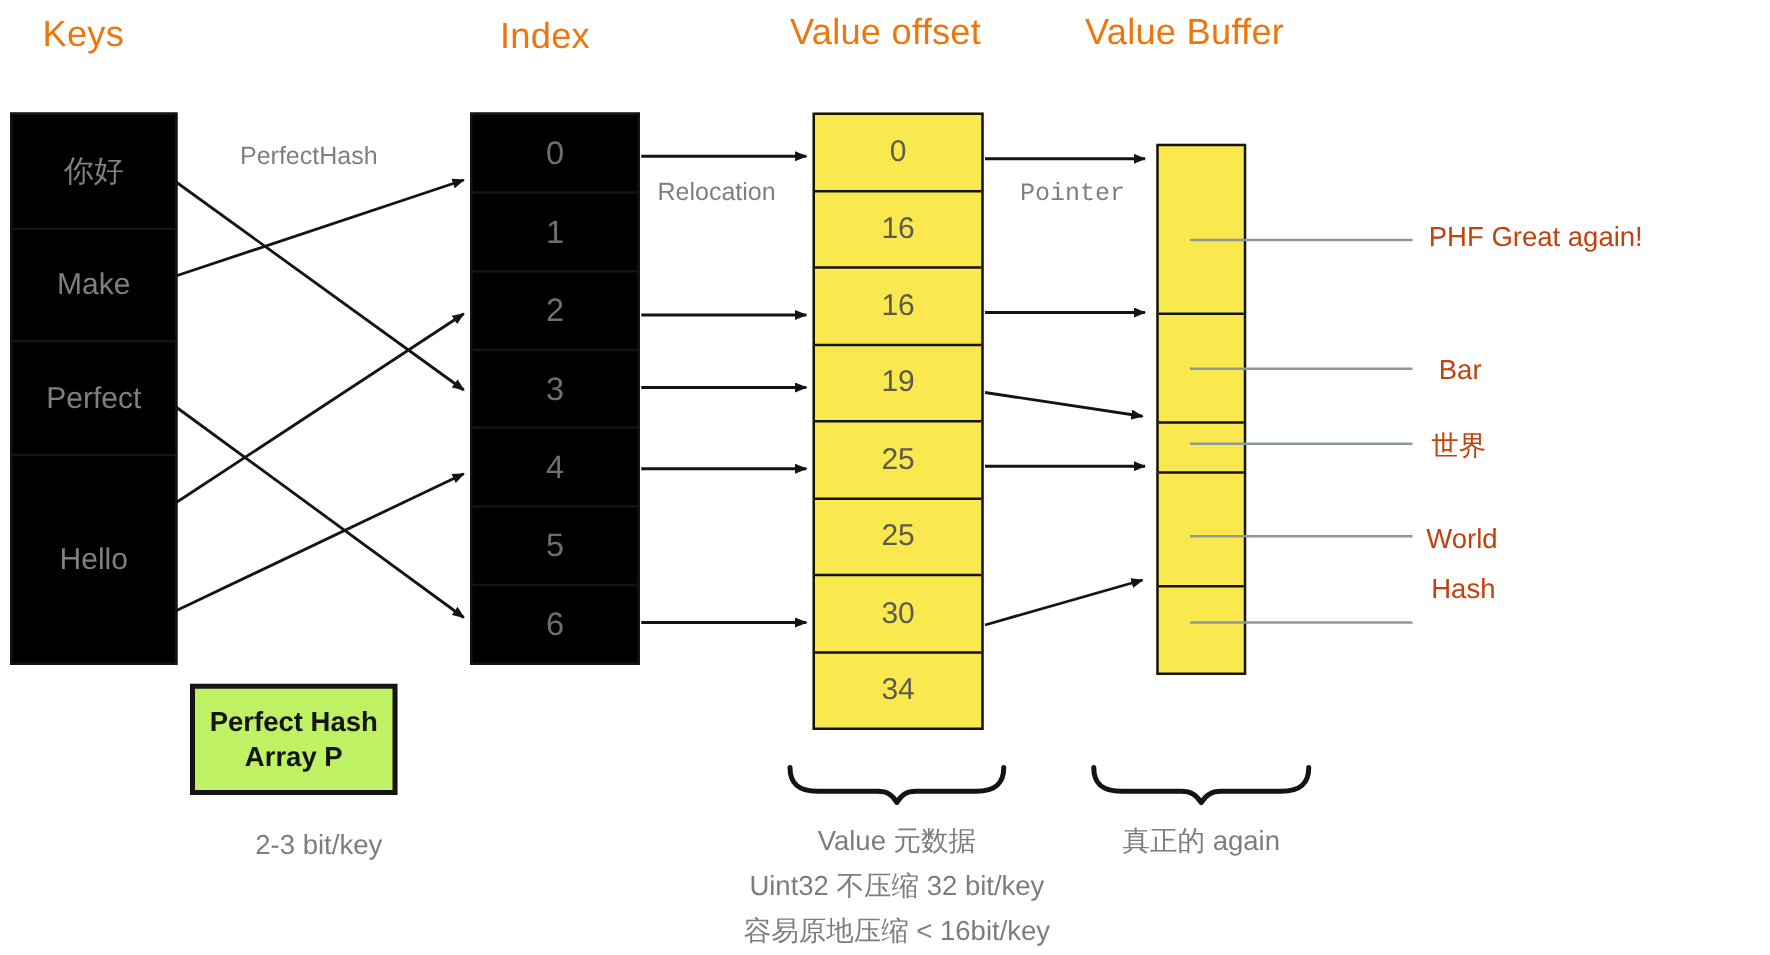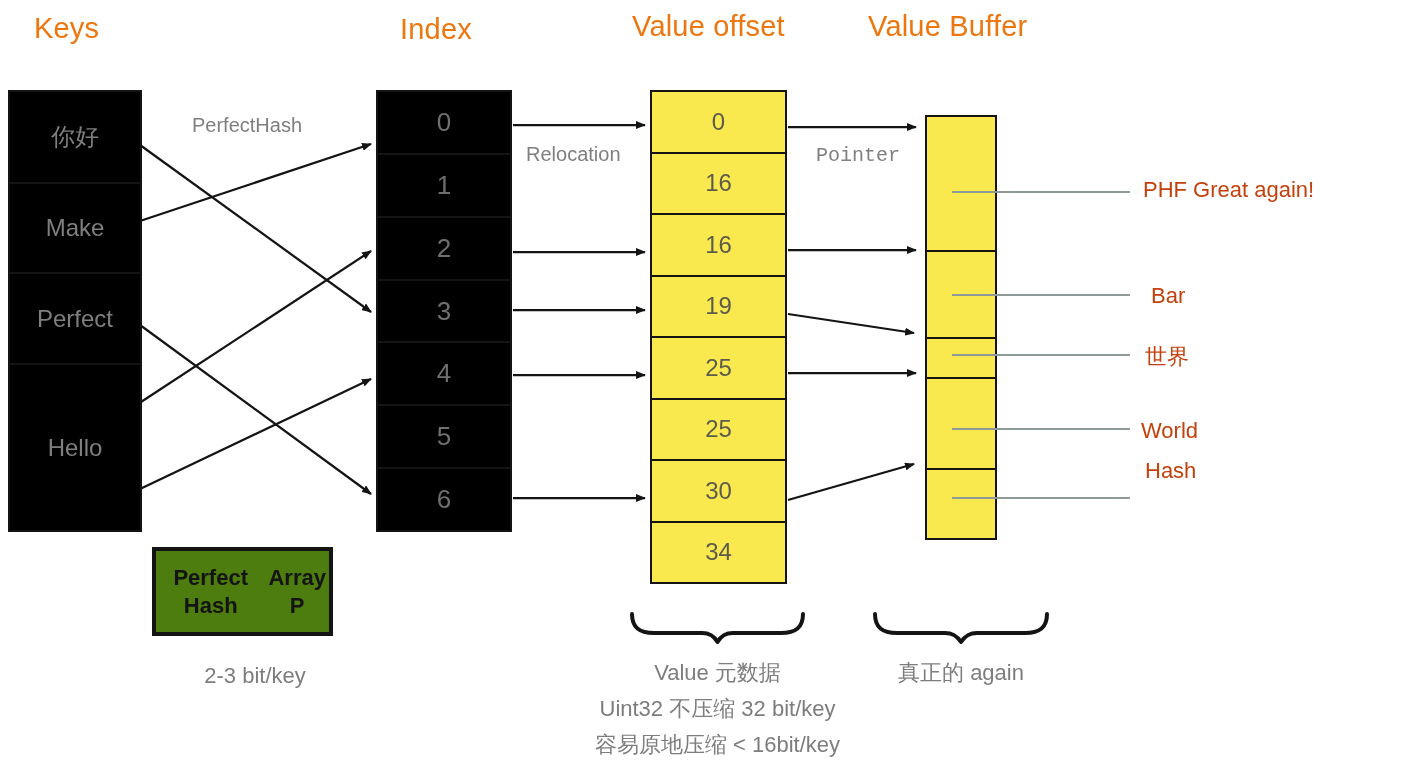--- a/index.html
+++ b/index.html
@@ -27,23 +27,23 @@
   .offcell { font-size:24px; color:#5d5c4c; }
   .bufseg  { border-top:2px solid #141414; flex:1 1 auto; }
   .bufseg:first-child { border-top:none; }
   .edge-label { position:absolute; font-size:20px; color:#7f7f7f; white-space:nowrap; }
   .buf-label  { position:absolute; font-size:22px; color:#c2410c; white-space:nowrap; }
   .caption {
     position:absolute; font-size:22px; color:#7d7d7d; text-align:center;
     line-height:36px; white-space:nowrap;
   }
   #ph-box {
-    position:absolute; left:152px; top:547px; width:181px; height:89px;
-    box-sizing:border-box; border:4px solid #141414; background:#4d7c0f;
-    display:flex; flex-direction:row; align-items:center; justify-content:center;
+    position:absolute; left:152px; top:547px; width:166px; height:89px;
+    box-sizing:border-box; border:4px solid #141414; background:#bef264;
+    display:flex; flex-direction:column; align-items:center; justify-content:center;
     font-size:22px; font-weight:bold; color:#141414; line-height:28px; text-align:center;
   }
   svg#overlay { position:absolute; left:0; top:0; pointer-events:none; }
   .arrow { stroke:#141414; stroke-width:2.25; }
   .glink { stroke:#8d9a99; stroke-width:2; }
   .brace { stroke:#141414; stroke-width:4; fill:none; stroke-linecap:round; stroke-linejoin:round; }
 </style>
 </head>
 <body>
 

